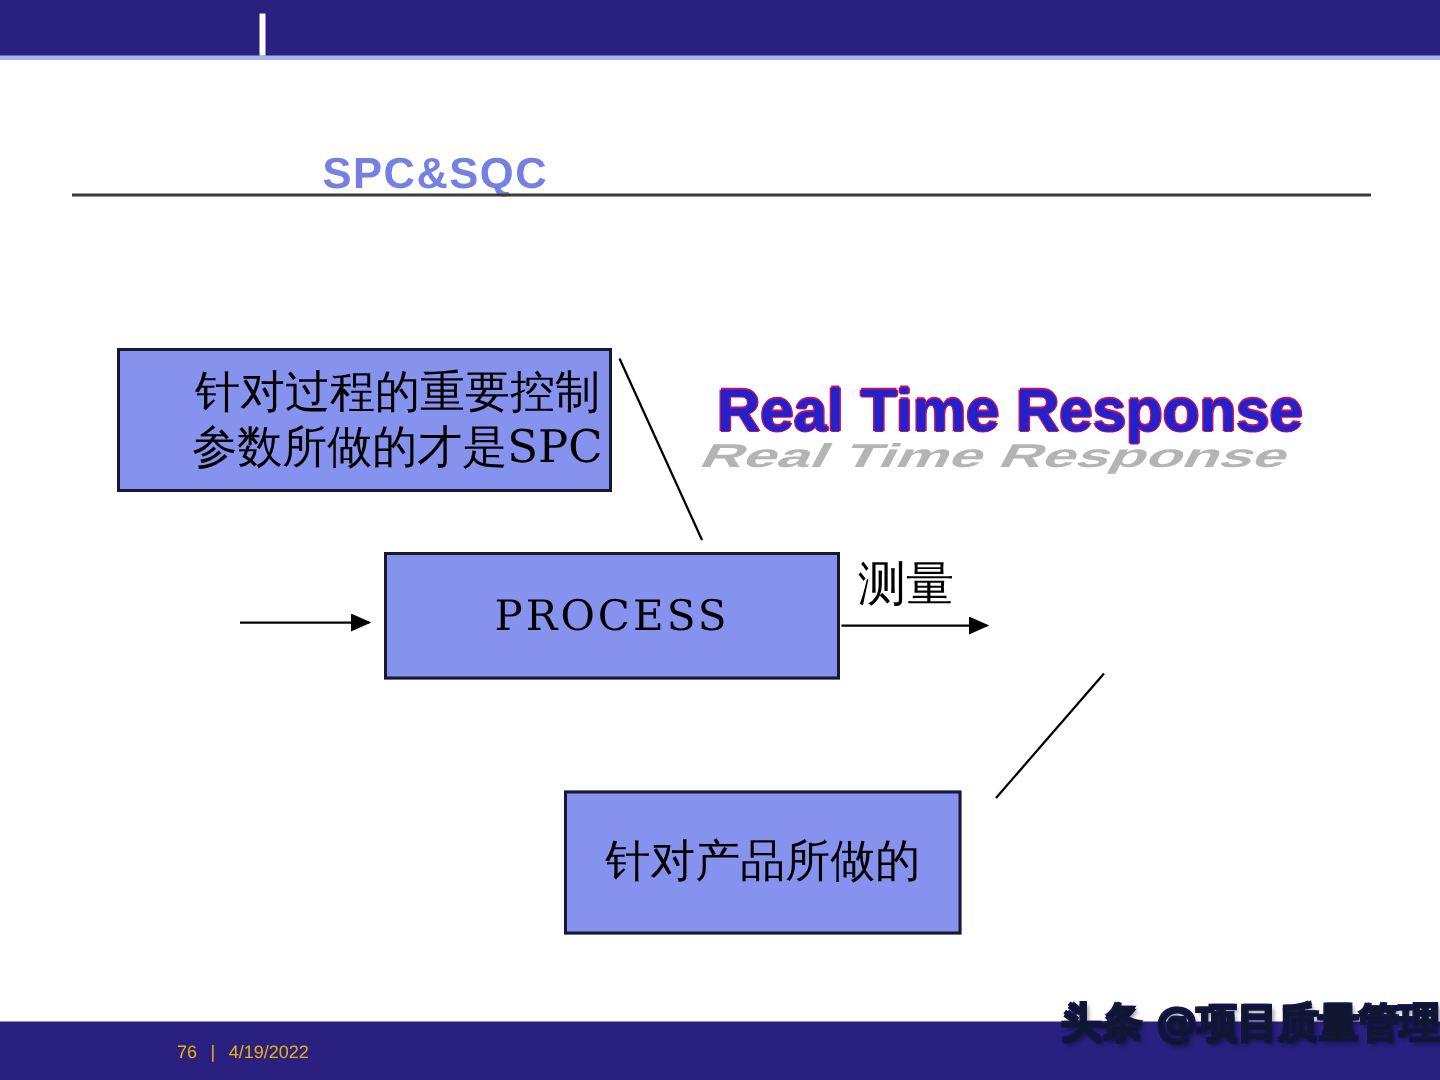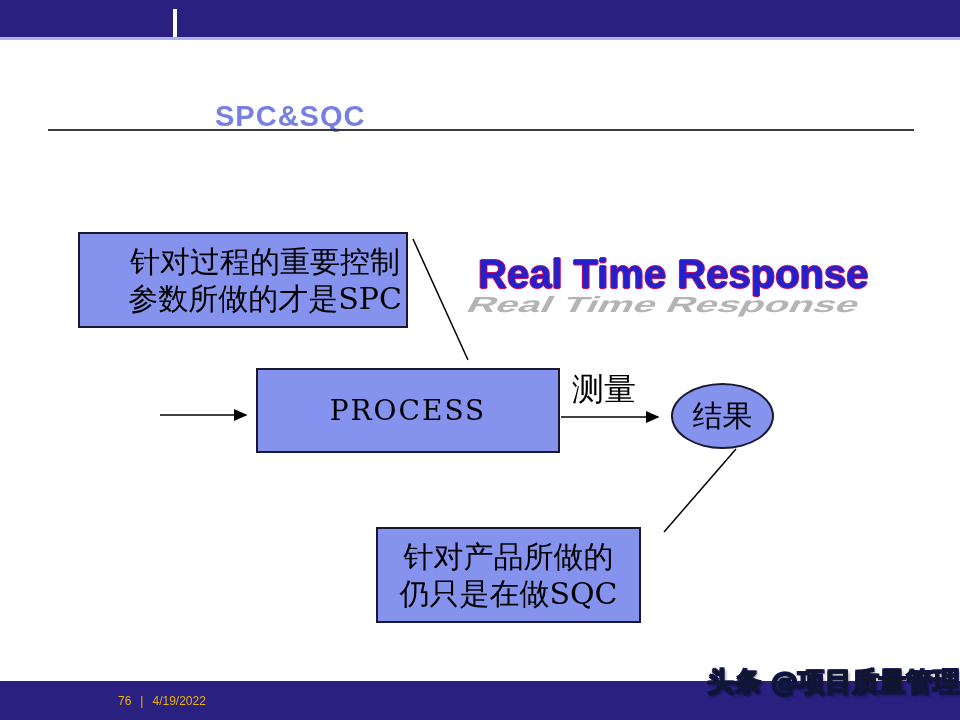--- a/index.html
+++ b/index.html
@@ -103,27 +103,23 @@
     <div>参数所做的才是SPC</div>
   </div>
 
 
   <div class="box process-box">
     <span class="process-text">PROCESS</span>
   </div>
 
   <div class="label measure-label">测量</div>
 
-  <div class="ellipse">
-    <span>结果</span>
-  </div>
 
   <div class="box sqc-box">
     <div>针对产品所做的</div>
-    <div>仍只是在做SQC</div>
   </div>
 
   <svg class="connectors" viewBox="0 0 960 720">
     <defs>
       <marker id="arrowhead" markerWidth="10" markerHeight="8" refX="8" refY="4" orient="auto">
         <path d="M0,0 L9,4 L0,8 Z" fill="#000"></path>
       </marker>
     </defs>
 
     <line x1="413" y1="239" x2="468" y2="360" stroke="#000" stroke-width="1.5"></line>

